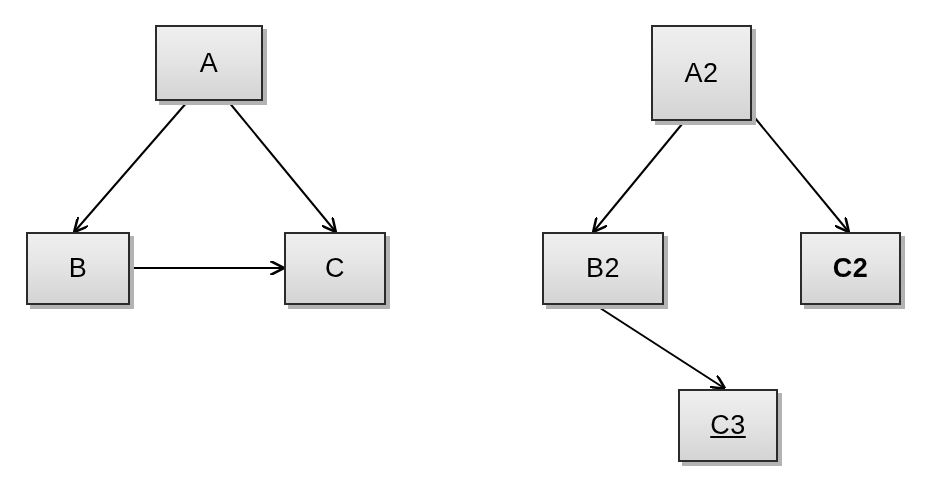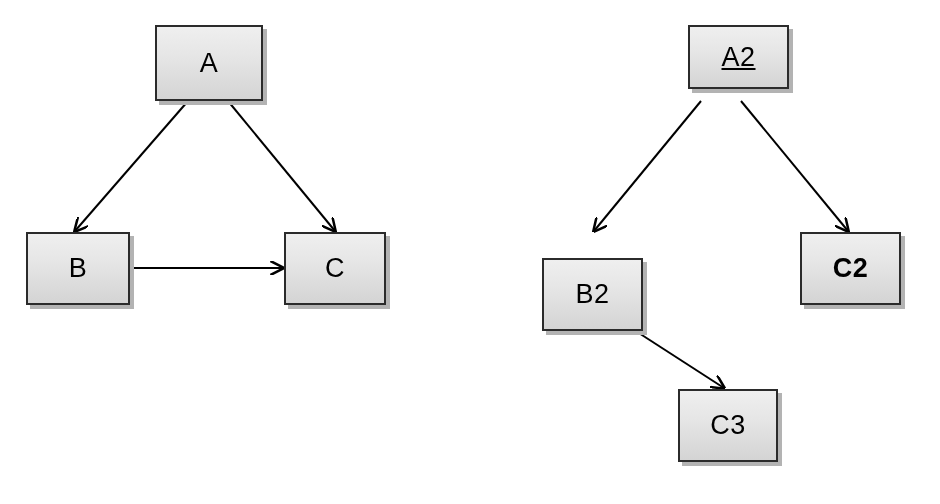--- a/index.html
+++ b/index.html
@@ -70,29 +70,29 @@
   </div>
 
   <div class="node" style="left:26px; top:232px; width:104px; height:73px;">
     <span class="node-label">B</span>
   </div>
 
   <div class="node" style="left:284px; top:232px; width:102px; height:73px;">
     <span class="node-label">C</span>
   </div>
 
-  <div class="node" style="left:688px; top:25px; width:101px; height:64px;text-decoration:underline;">
+  <div class="node" style="left:651px; top:25px; width:101px; height:96px;">
     <span class="node-label">A2</span>
   </div>
 
-  <div class="node" style="left:542px; top:232px; width:101px; height:73px;margin-top:26px;">
+  <div class="node" style="left:542px; top:232px; width:122px; height:73px;">
     <span class="node-label">B2</span>
   </div>
 
   <div class="node" style="left:800px; top:232px; width:101px; height:73px;font-weight:bold;">
     <span class="node-label">C2</span>
   </div>
 
-  <div class="node" style="left:678px; top:389px; width:100px; height:73px;">
+  <div class="node" style="left:678px; top:389px; width:100px; height:73px;text-decoration:underline;">
     <span class="node-label">C3</span>
   </div>
 
 </div>
 
 </body></html>

